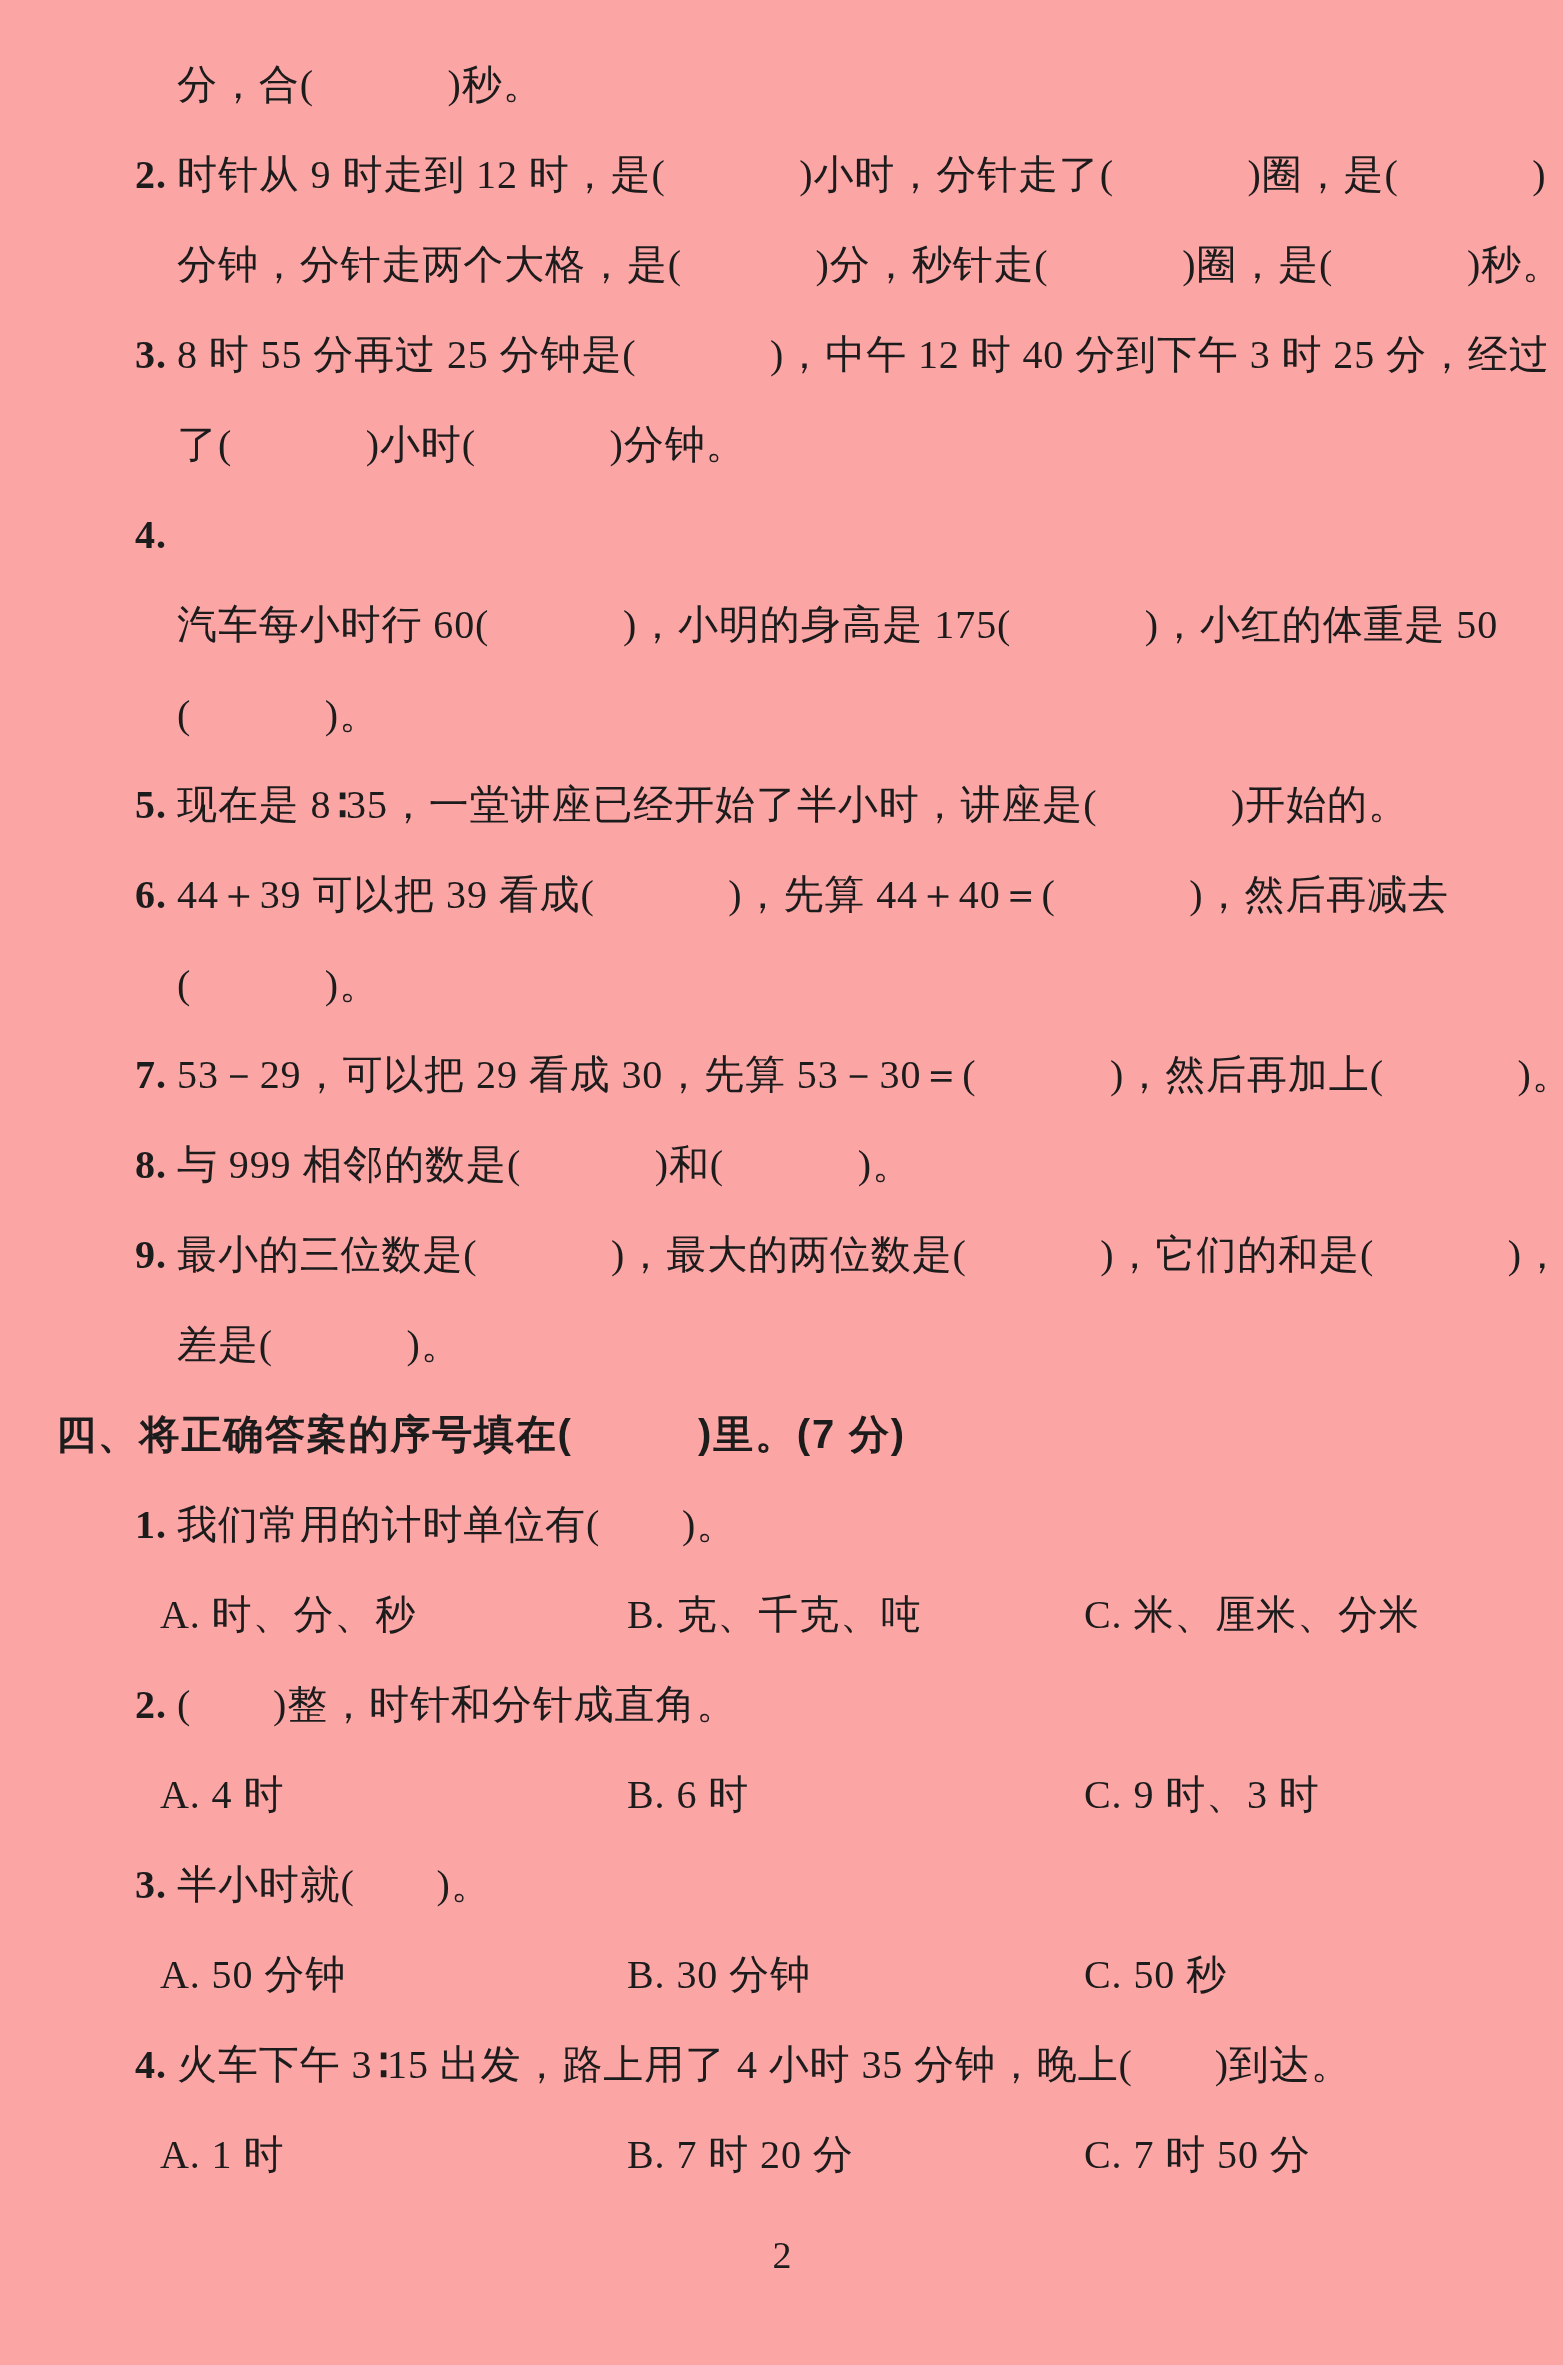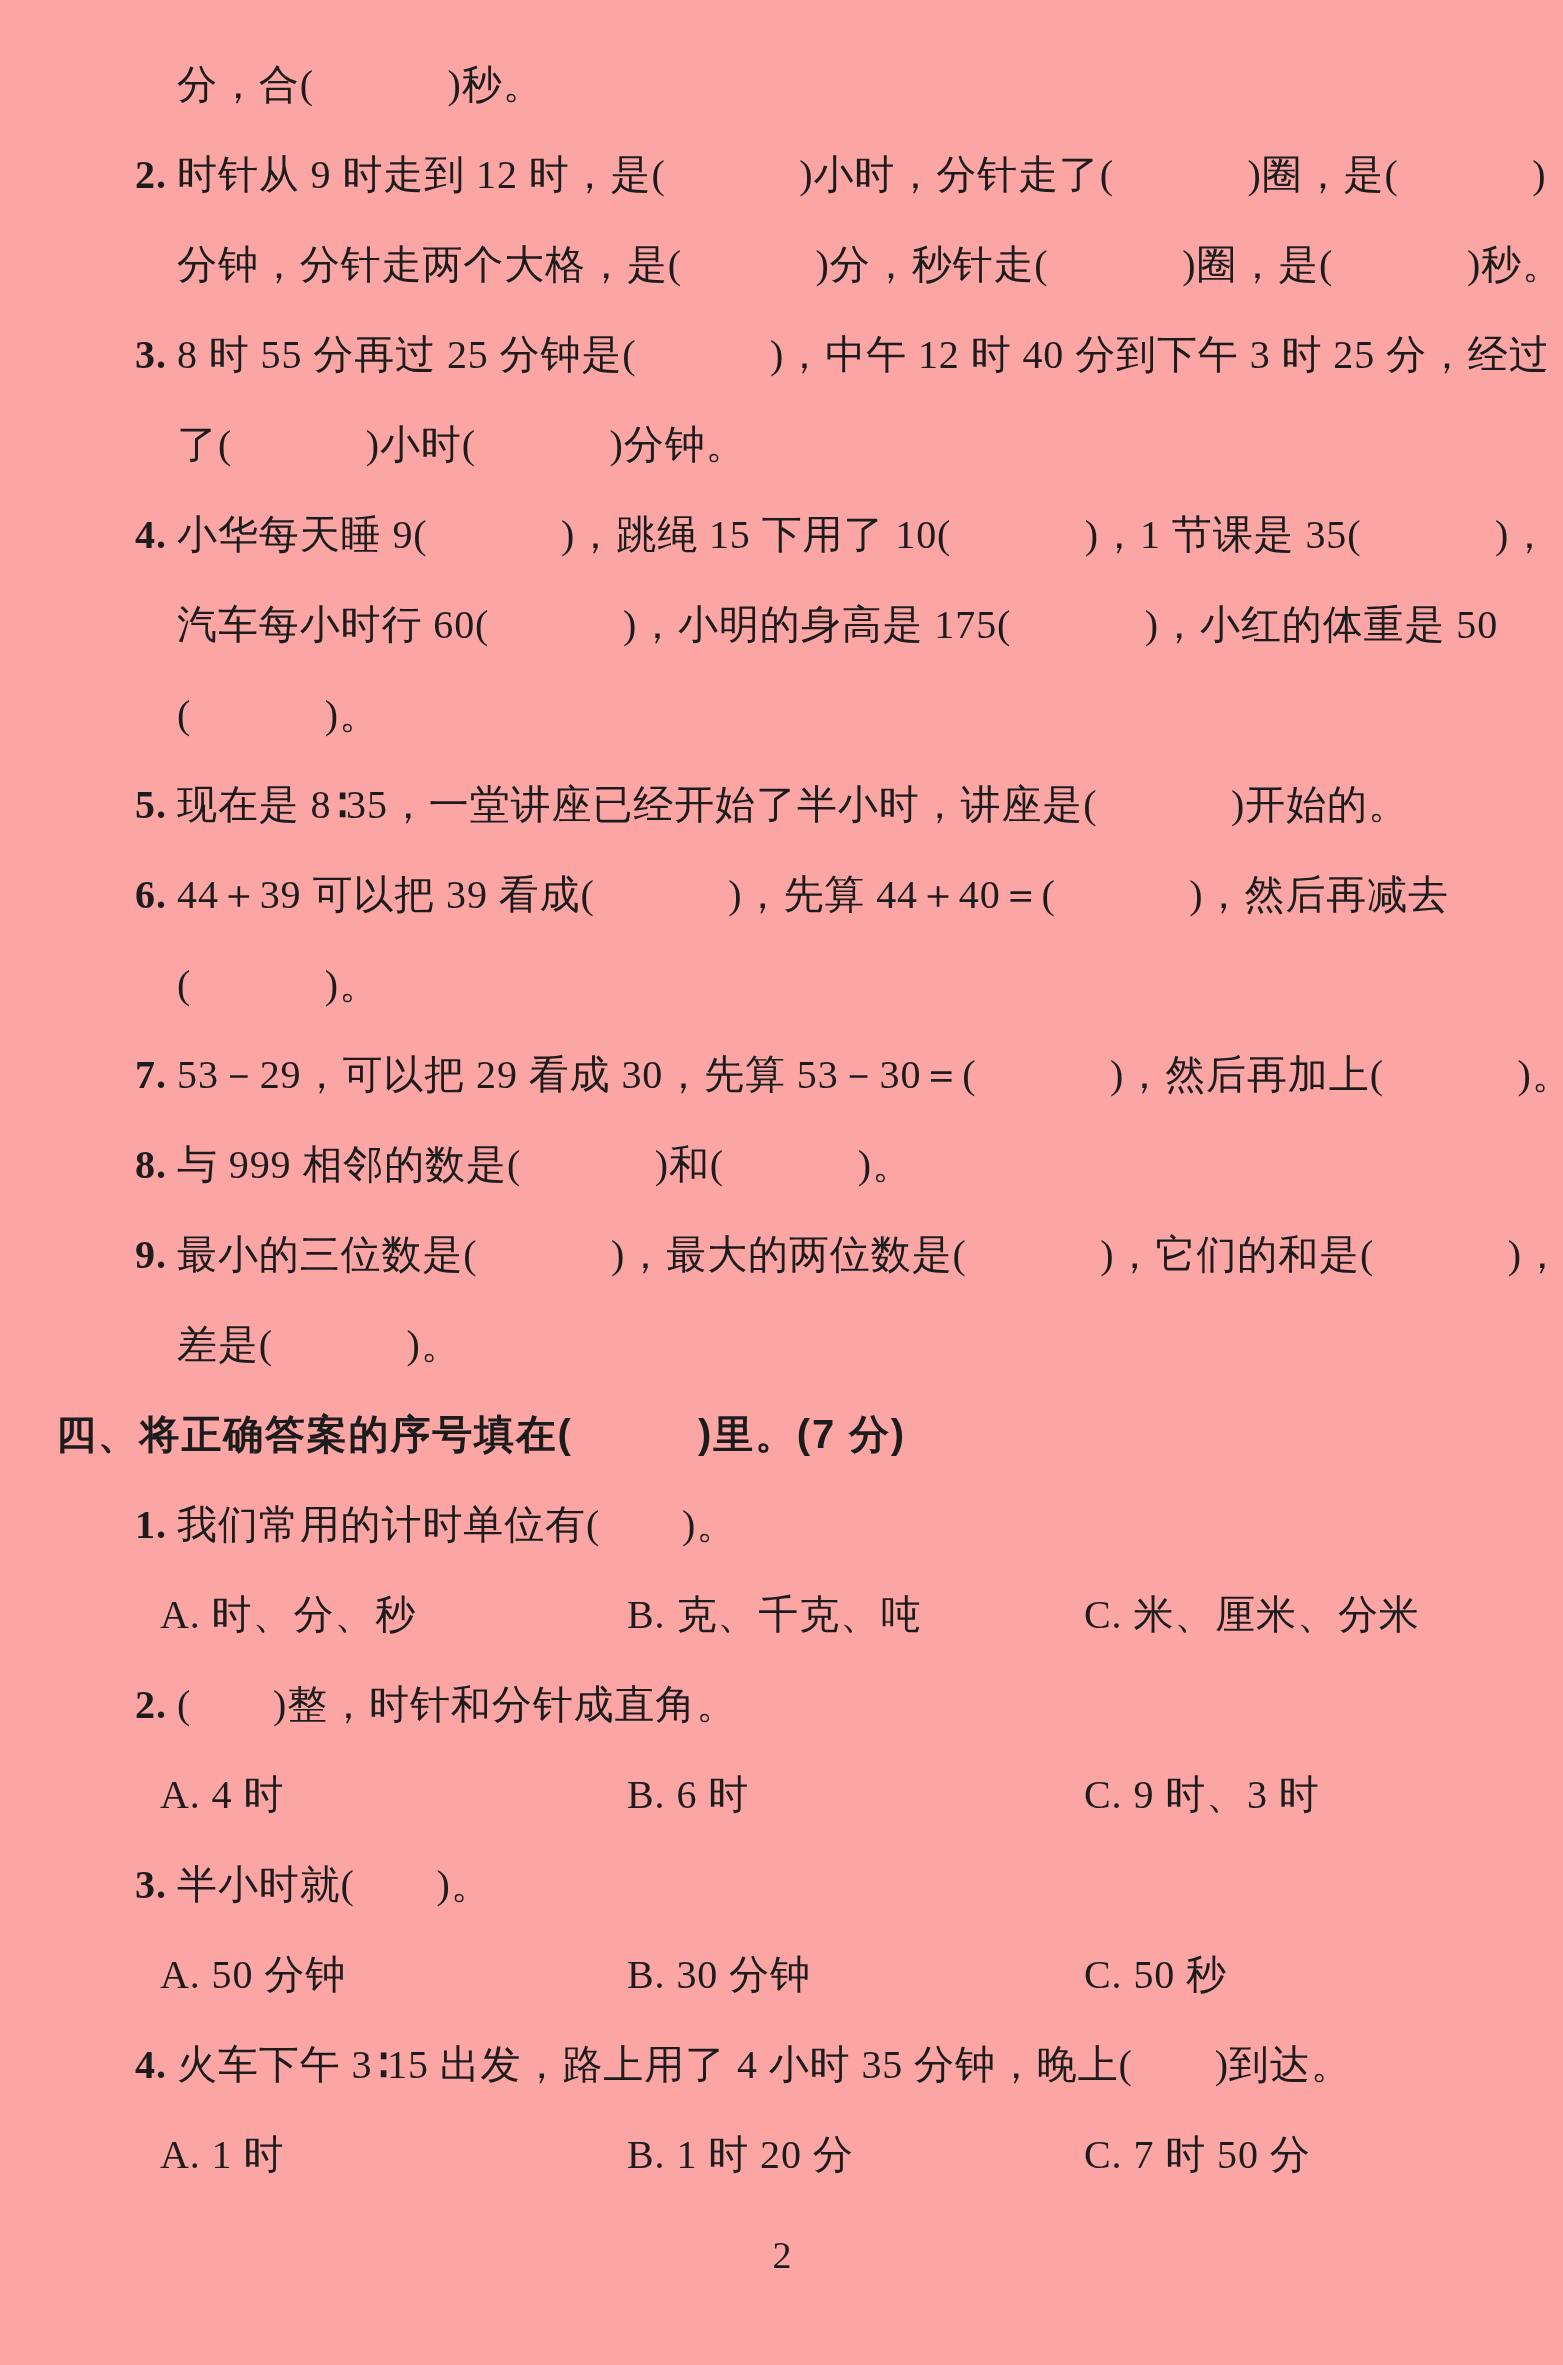--- a/index.html
+++ b/index.html
@@ -64,21 +64,20 @@
       <span class="line numpos">3.</span>
       <span class="line itext">8 时 55 分再过 25 分钟是(　　　 )，中午 12 时 40 分到下午 3 时 25 分，经过</span>
     </div>
 
     <div class="row">
       <span class="line indent">了(　　　 )小时(　　　 )分钟。</span>
     </div>
 
     <div class="row">
       <span class="line numpos">4.</span>
-      <span class="line itext">小华每天睡 9(　　　 )，跳绳 15 下用了 10(　　　 )，1 节课是 35(　　　 )，</span>
     </div>
 
     <div class="row">
       <span class="line indent">汽车每小时行 60(　　　 )，小明的身高是 175(　　　 )，小红的体重是 50</span>
     </div>
 
     <div class="row">
       <span class="line indent">(　　　 )。</span>
     </div>
 
@@ -152,21 +151,21 @@
       <span class="line opt-c">C. 50 秒</span>
     </div>
 
     <div class="row">
       <span class="line numpos">4.</span>
       <span class="line itext">火车下午 3∶15 出发，路上用了 4 小时 35 分钟，晚上(　　)到达。</span>
     </div>
 
     <div class="row">
       <span class="line opt-a">A. 1 时</span>
-      <span class="line opt-b">B. 1 时 20 分</span>
+      <span class="line opt-b">B. 7 时 20 分</span>
       <span class="line opt-c">C. 7 时 50 分</span>
     </div>
 
   </div>
 
   <div class="page-number">2</div>
 </div>
 
 
 </body></html>

